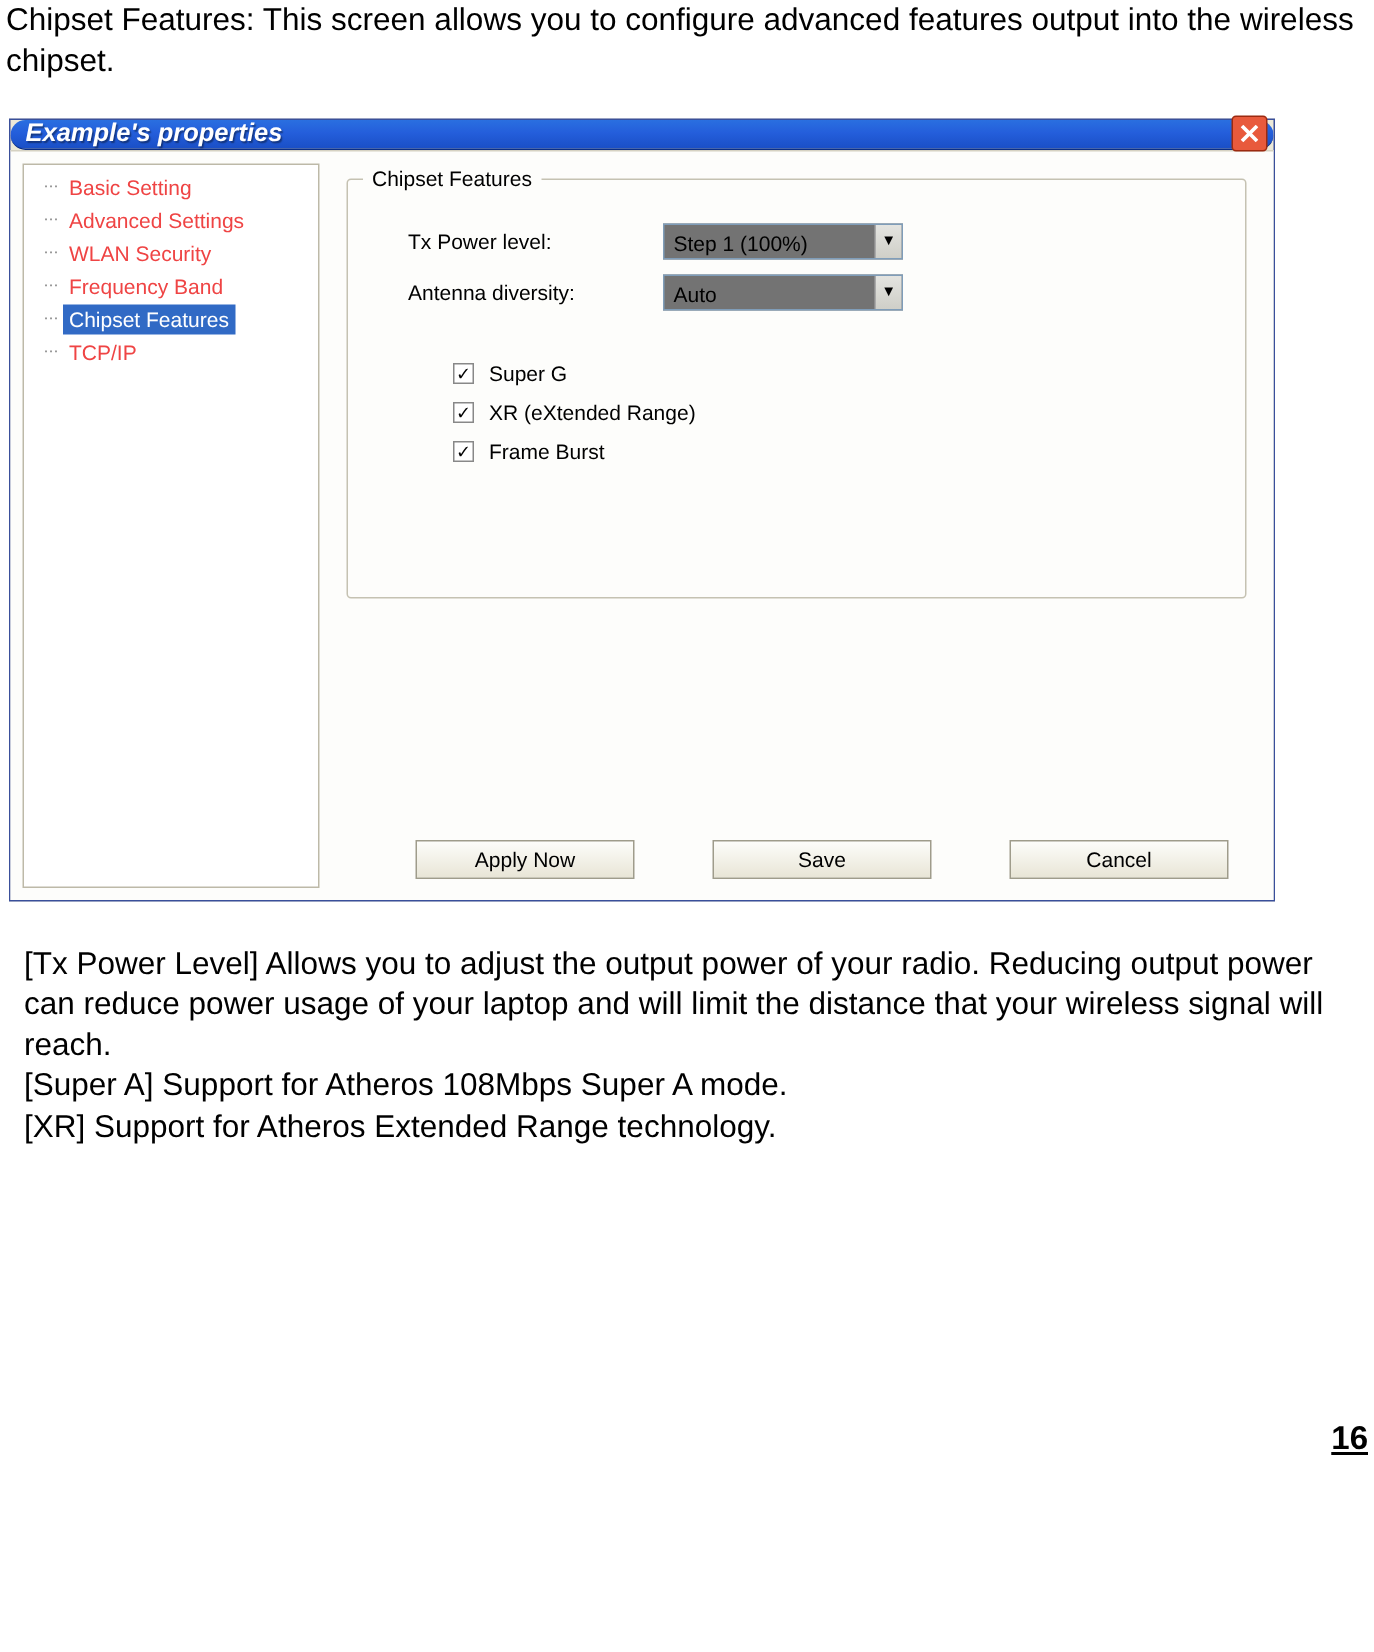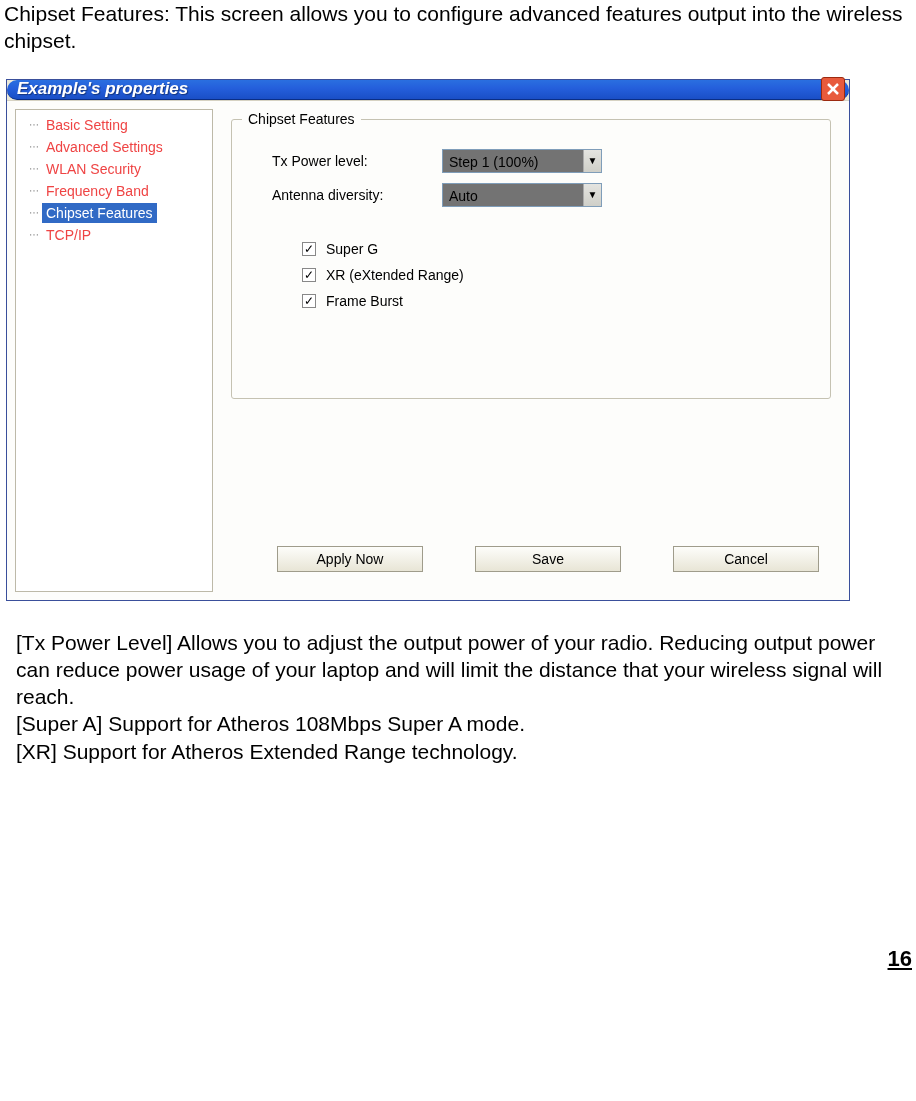--- a/index.html
+++ b/index.html
@@ -157,21 +157,21 @@
     background:#fff;
     border: 1px solid #888;
     margin-right: 10px;
     display:flex; align-items:center; justify-content:center;
     font-size: 12px; line-height:1;
   }
 
   
   .btn-bar {
     position: absolute;
-    left: 0; right: 0; bottom: 28px;
+    left: 0; right: 0; bottom: 14px;
     display: flex;
     justify-content: flex-end;
     gap: 52px;
     padding-right: 30px;
   }
   .btn {
     width: 146px; height: 26px;
     background: linear-gradient(#fdfdfa,#e8e5d6);
     border: 1px solid #9f9c8b;
     font-family: Tahoma, Arial, sans-serif;

